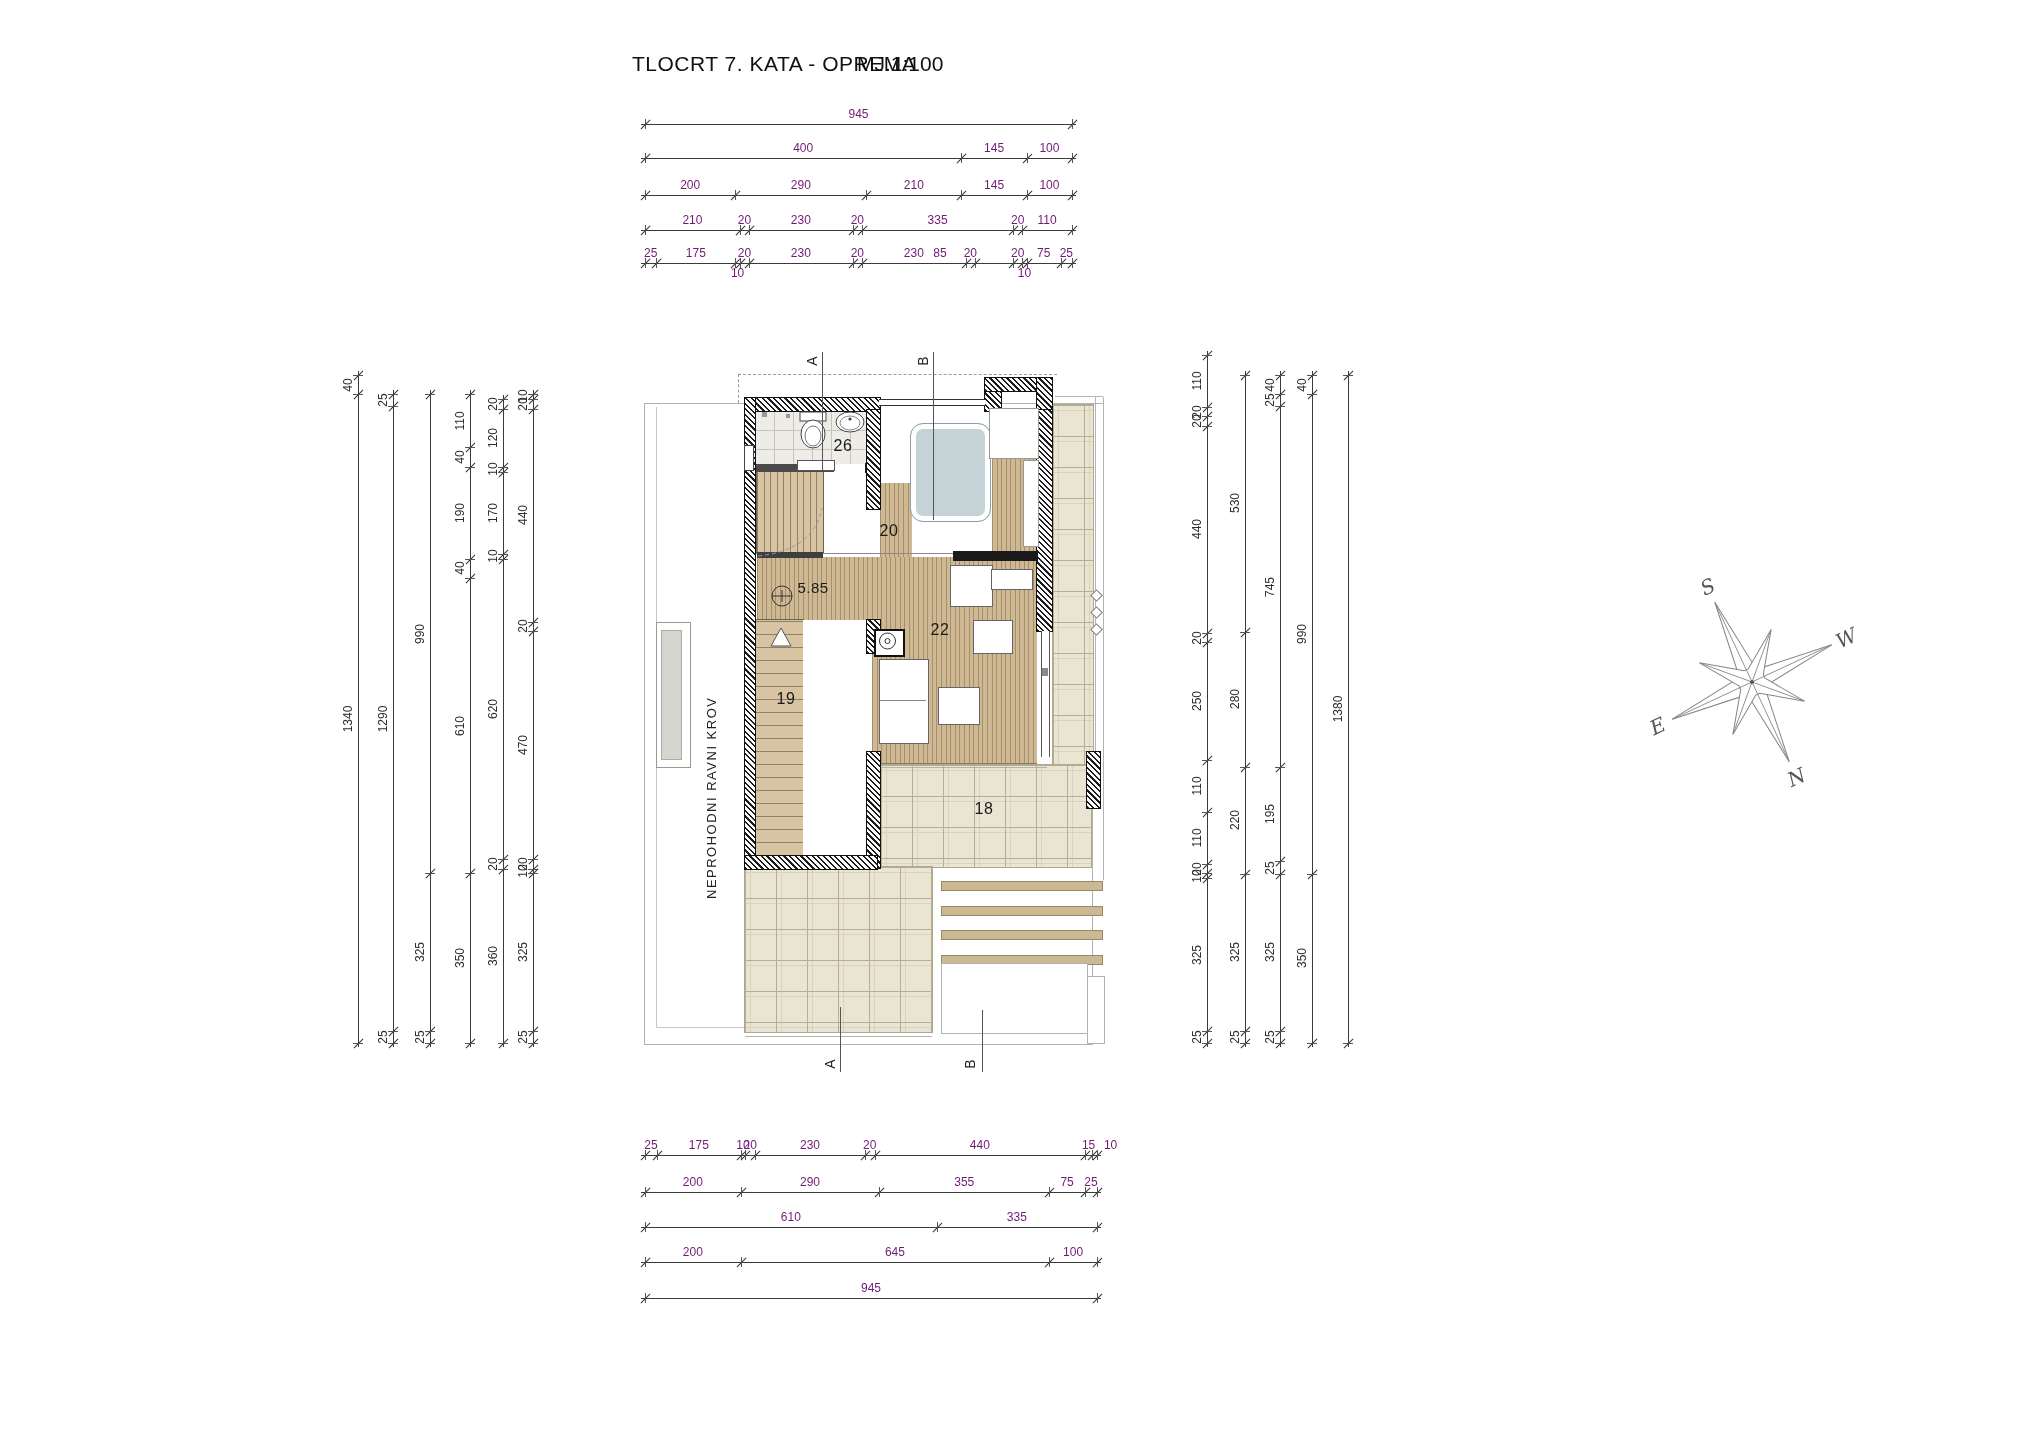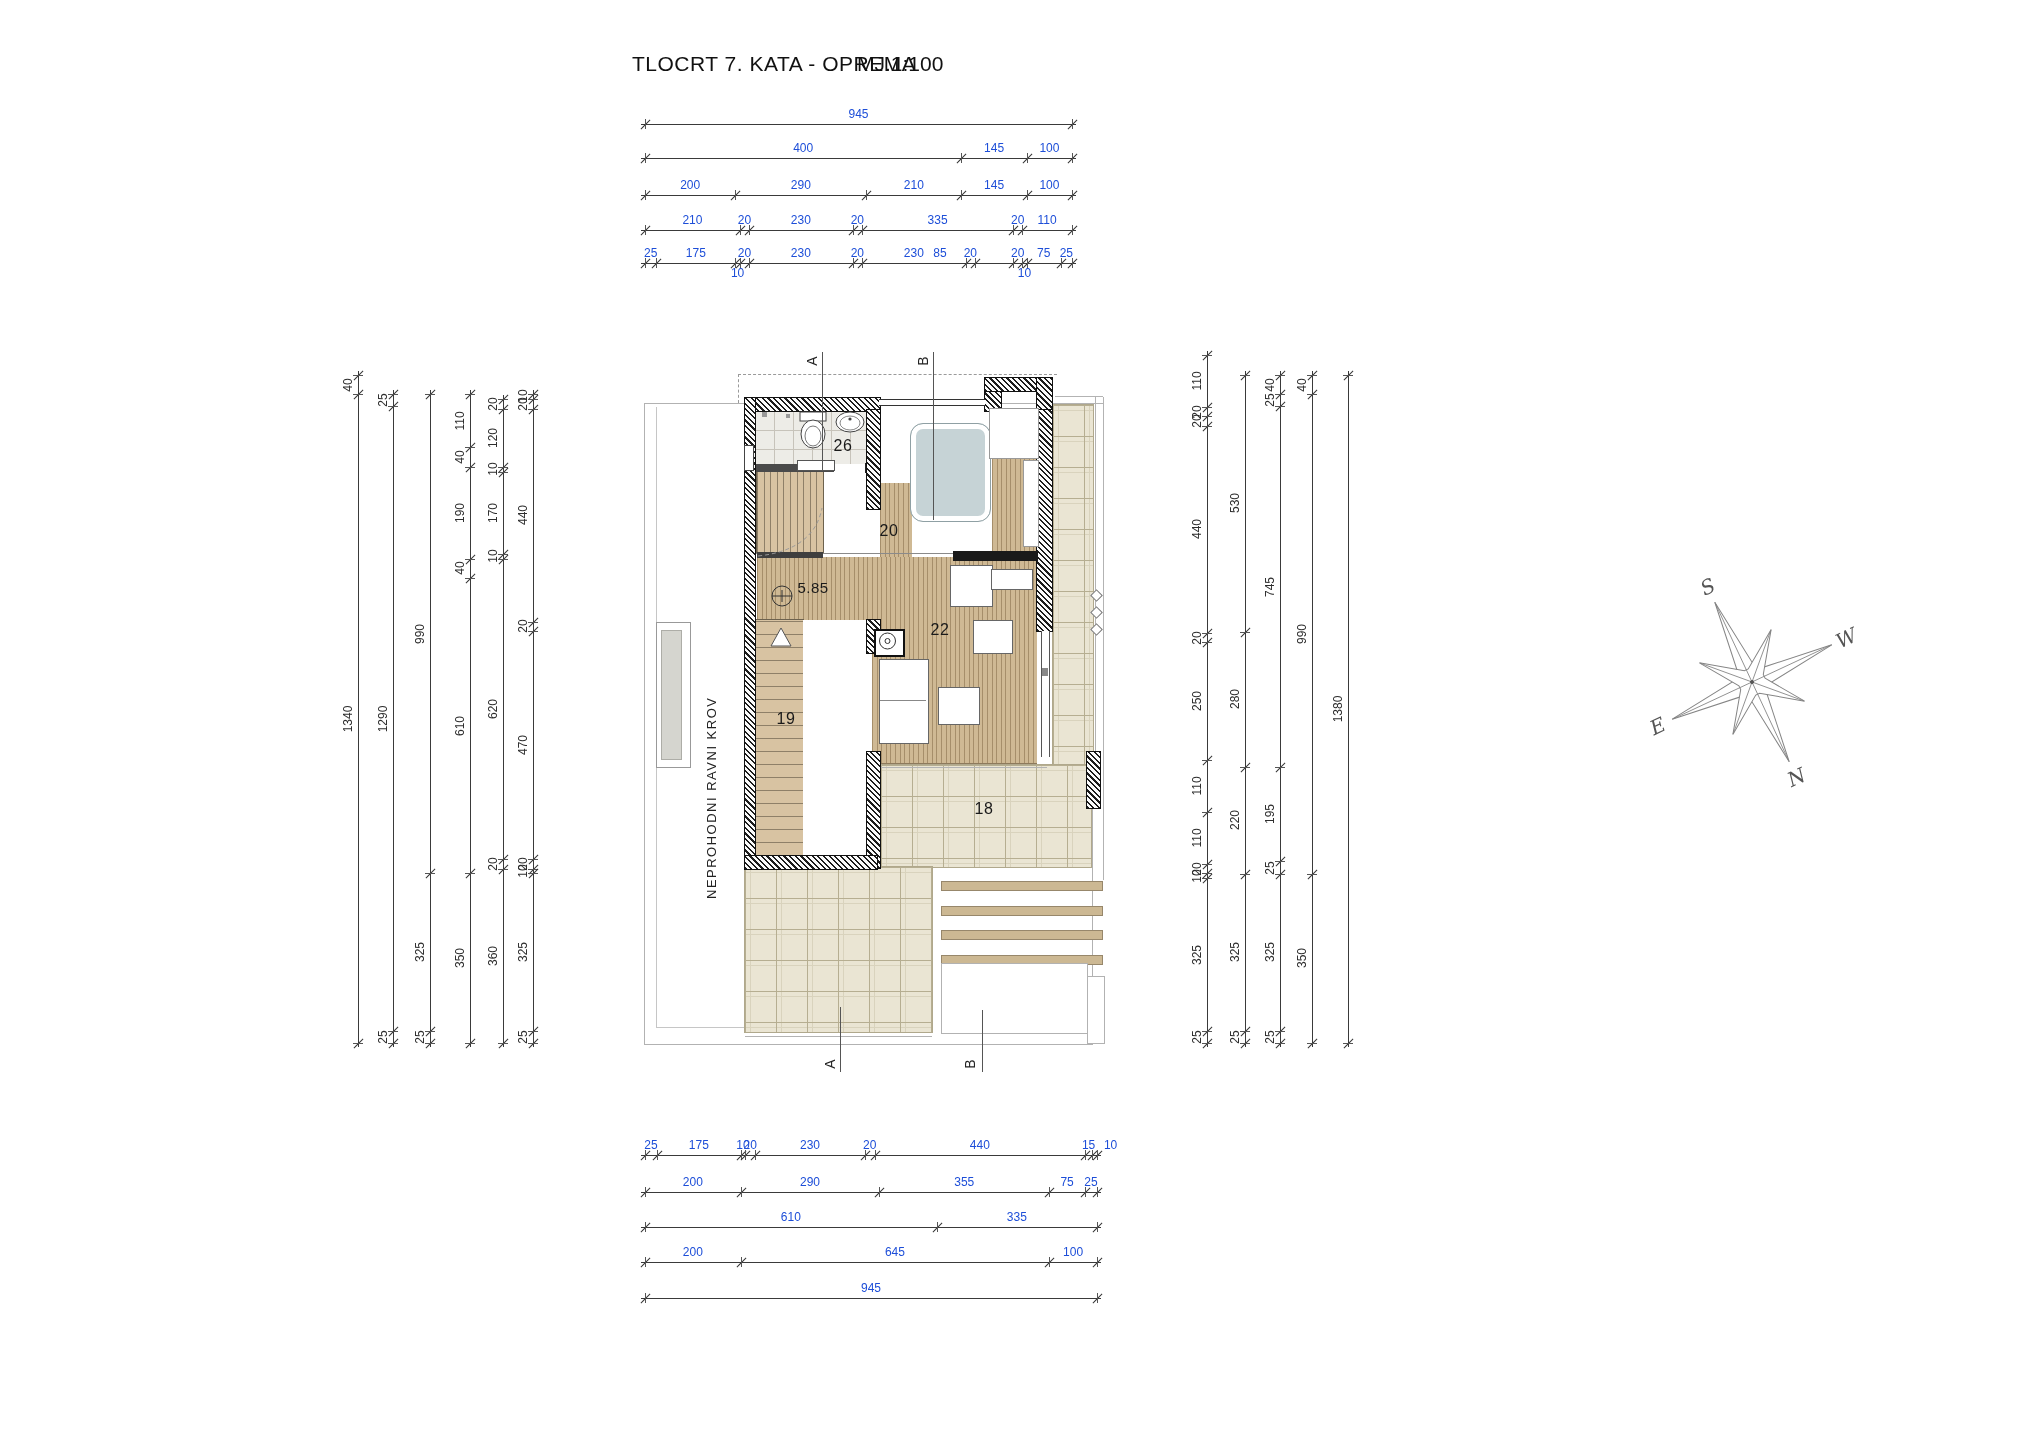--- a/index.html
+++ b/index.html
@@ -16,21 +16,21 @@
   .btile{position:absolute;background-color:#edecE7;
          background-image:linear-gradient(#c7c3ba 1px,transparent 1px),linear-gradient(90deg,#c7c3ba 1px,transparent 1px);
          background-size:19px 19px;}
   .deck{position:absolute;background-color:#cfb994;
         background-image:repeating-linear-gradient(90deg,rgba(125,100,65,.5) 0 1px,transparent 1px 4.6px);}
   .tredv{position:absolute;background-color:#d8c3a2;
         background-image:repeating-linear-gradient(90deg,#8f8068 0 1px,transparent 1px 6.6px);outline:1px solid #6d624e;}
   .tredh{position:absolute;background-color:#d8c3a2;
         background-image:repeating-linear-gradient(0deg,#8f8068 0 1px,transparent 1px 13px);outline:1px solid #6d624e;}
   .white{position:absolute;background:#fff;}
-  .dimlbl{position:absolute;font-size:12px;color:#1d4ed8;white-space:nowrap;transform:translate(-50%,-50%);}
+  .dimlbl{position:absolute;font-size:12px;color:#701a75;white-space:nowrap;transform:translate(-50%,-50%);}
   .dimlblv{position:absolute;font-size:12px;color:#2d2d2d;white-space:nowrap;transform:translate(-50%,-50%) rotate(-90deg);}
   .roomlbl{position:absolute;font-size:16px;color:#1a1a1a;transform:translate(-50%,-50%);letter-spacing:.5px;}
   .seclbl{position:absolute;font-size:14px;color:#222;transform:translate(-50%,-50%) rotate(-90deg);}
   .line{position:absolute;background:#3a3a3a;}
   .gline{position:absolute;background:#b3b3b3;}
   .dash{position:absolute;border-top:1px dashed #9a9a9a;}
   .dashv{position:absolute;border-left:1px dashed #9a9a9a;}
   .furn{position:absolute;background:#fff;border:1px solid #666;}
   .diamond{position:absolute;width:7px;height:7px;background:#fff;border:1px solid #777;transform:rotate(45deg);}
   #title{position:absolute;left:632px;top:52px;font-size:21px;color:#111;letter-spacing:.5px;white-space:nowrap;}
@@ -164,21 +164,21 @@
       <g font-family="DejaVu Serif, serif" font-style="italic" font-size="20" fill="#555" text-anchor="middle">
         <text x="0" y="-98">S</text>
         <text x="0" y="112">N</text>
         <text x="104" y="7">W</text>
         <text x="-104" y="7">E</text>
       </g>
     </g>
   </svg>
 
   <div id="roomLabels">
-      <div class="roomlbl" style="left: 786px; top: 699px; margin-top: 20px;">19</div>
+      <div class="roomlbl" style="left: 786px; top: 699px;">19</div>
       <div class="roomlbl" style="left: 889px; top: 531px;">20</div>
       <div class="roomlbl" style="left: 843px; top: 446px;">26</div>
       <div class="roomlbl" style="left: 940px; top: 630px;">22</div>
       <div class="roomlbl" style="left: 984px; top: 809px;">18</div>
     </div>
   <div id="sectionMarkers">
       <div class="seclbl" style="left: 812px; top: 361px;">A</div>
       <div class="line" style="left: 822px; top: 352px; width: 1px; height: 118px; background: rgb(85, 85, 85);"></div>
       <div class="seclbl" style="left: 923px; top: 361px;">B</div>
       <div class="line" style="left: 933px; top: 352px; width: 1px; height: 168px; background: rgb(85, 85, 85);"></div>

